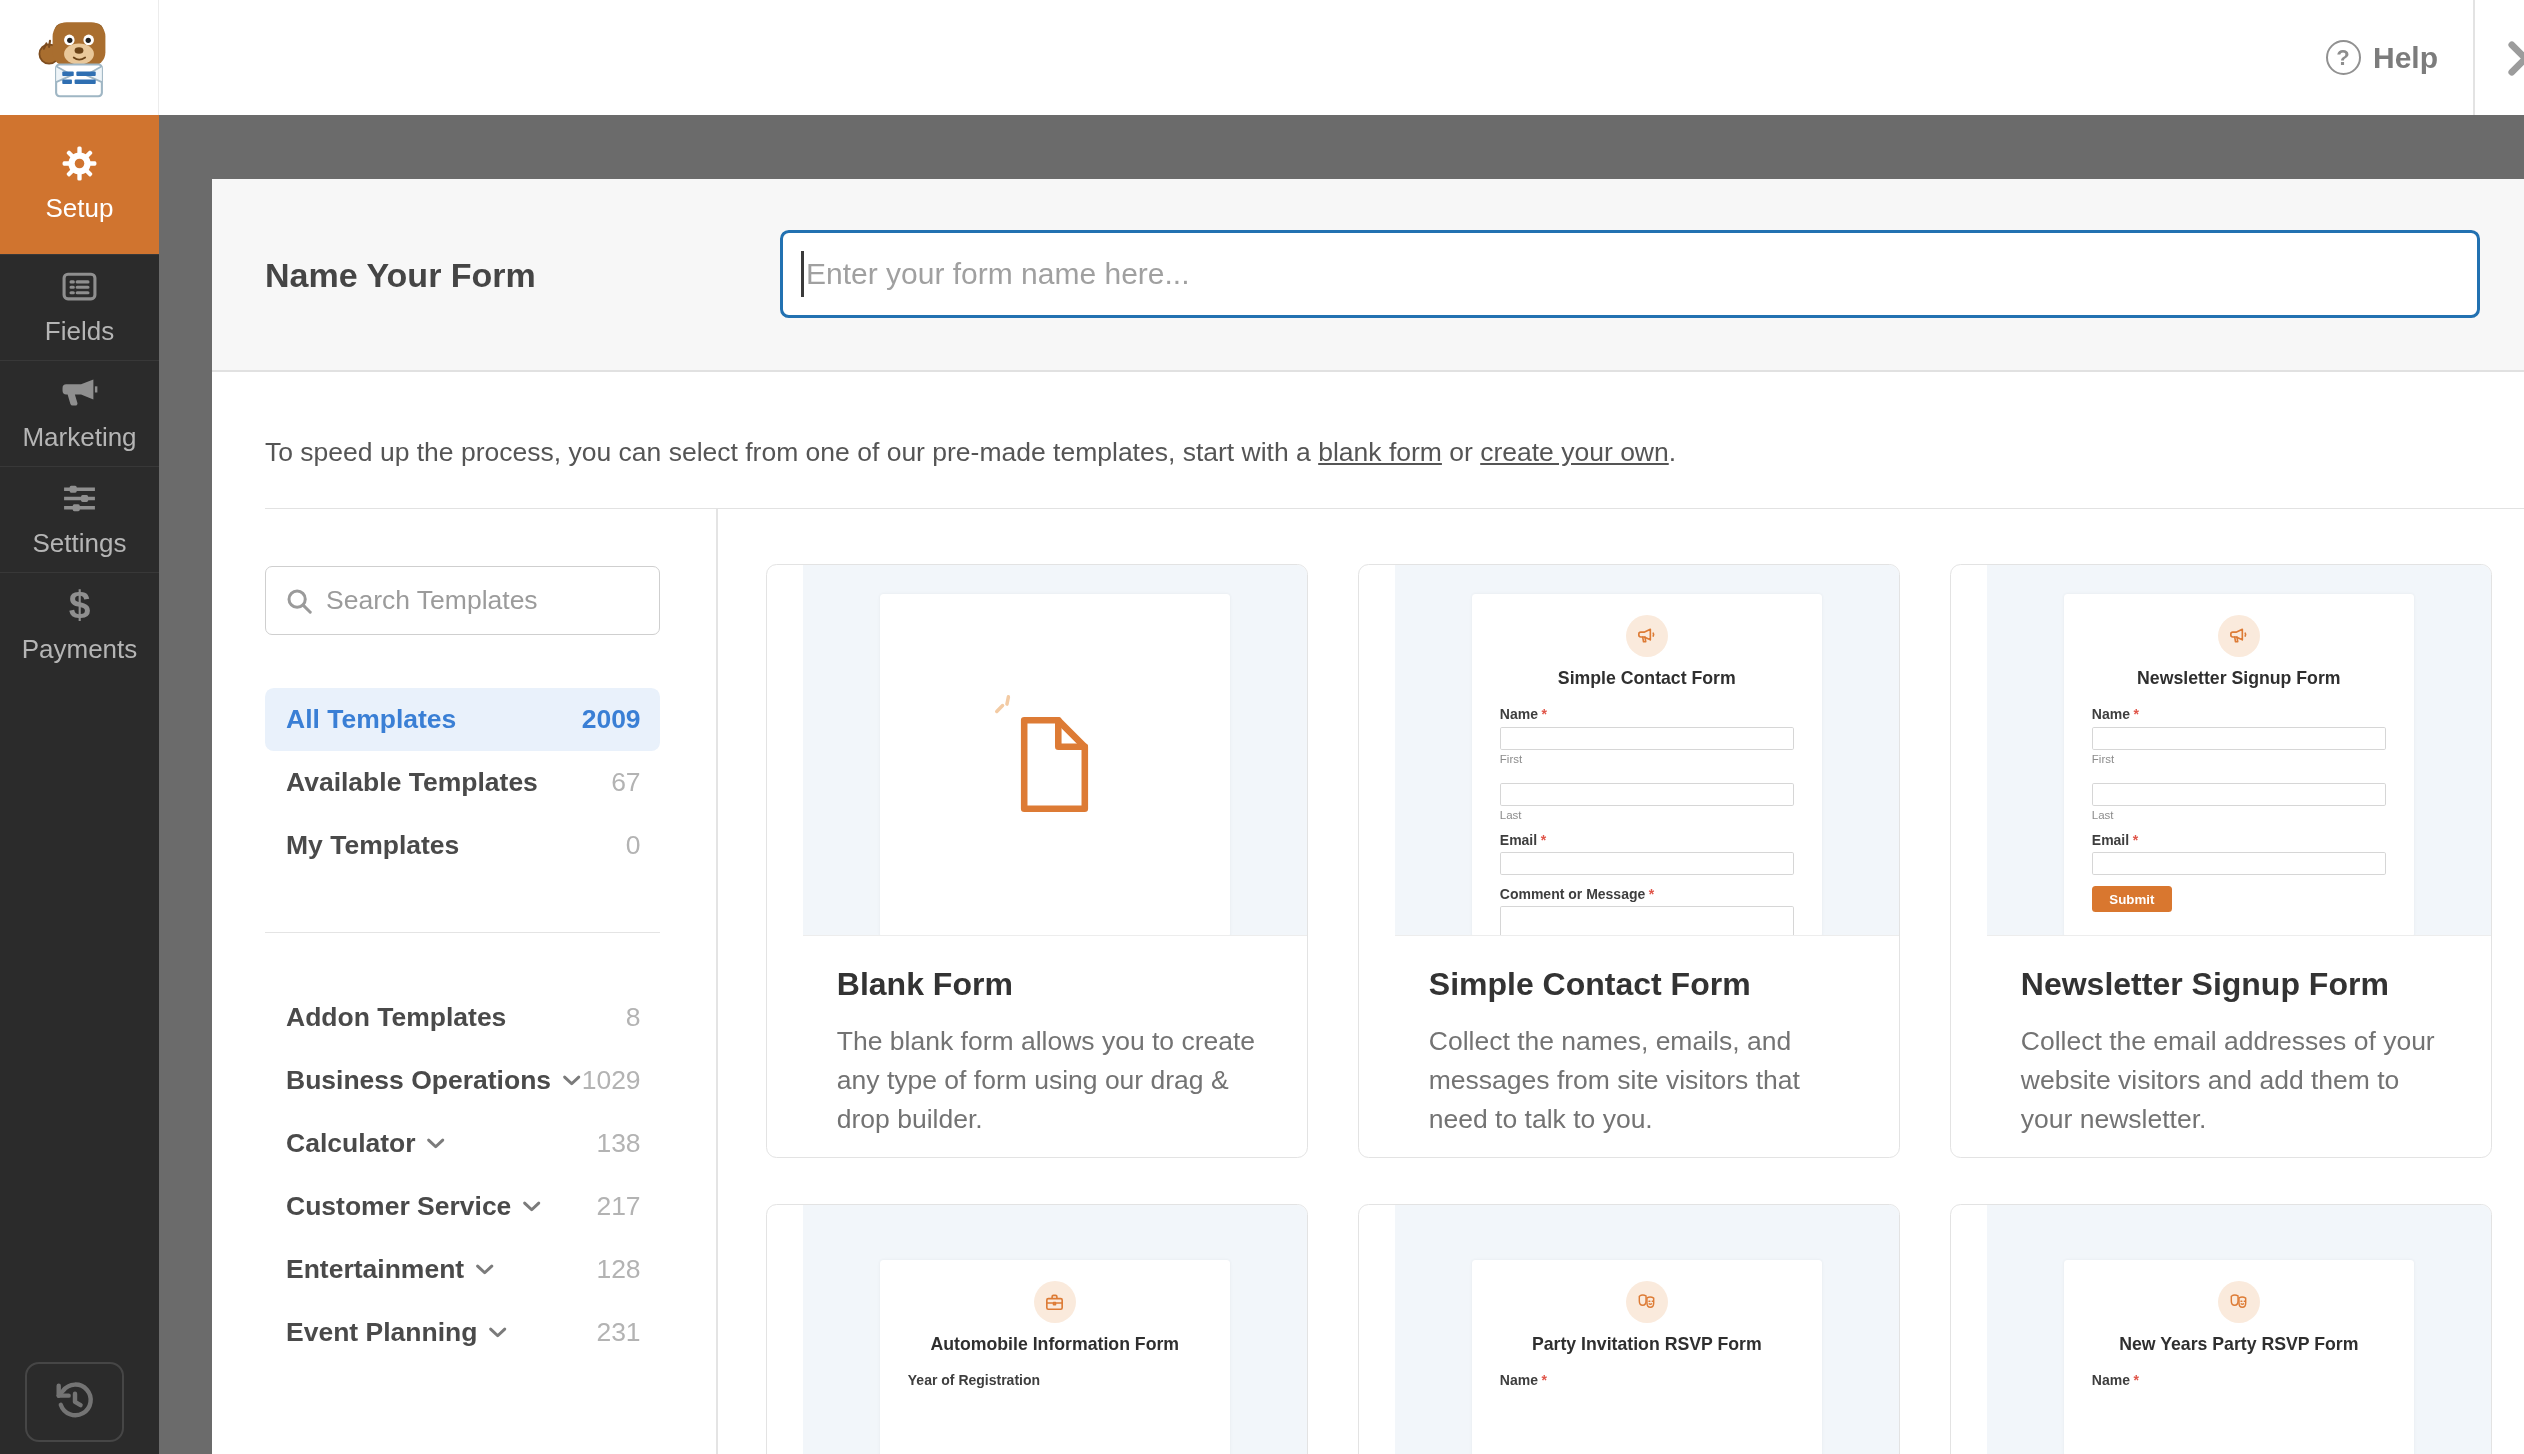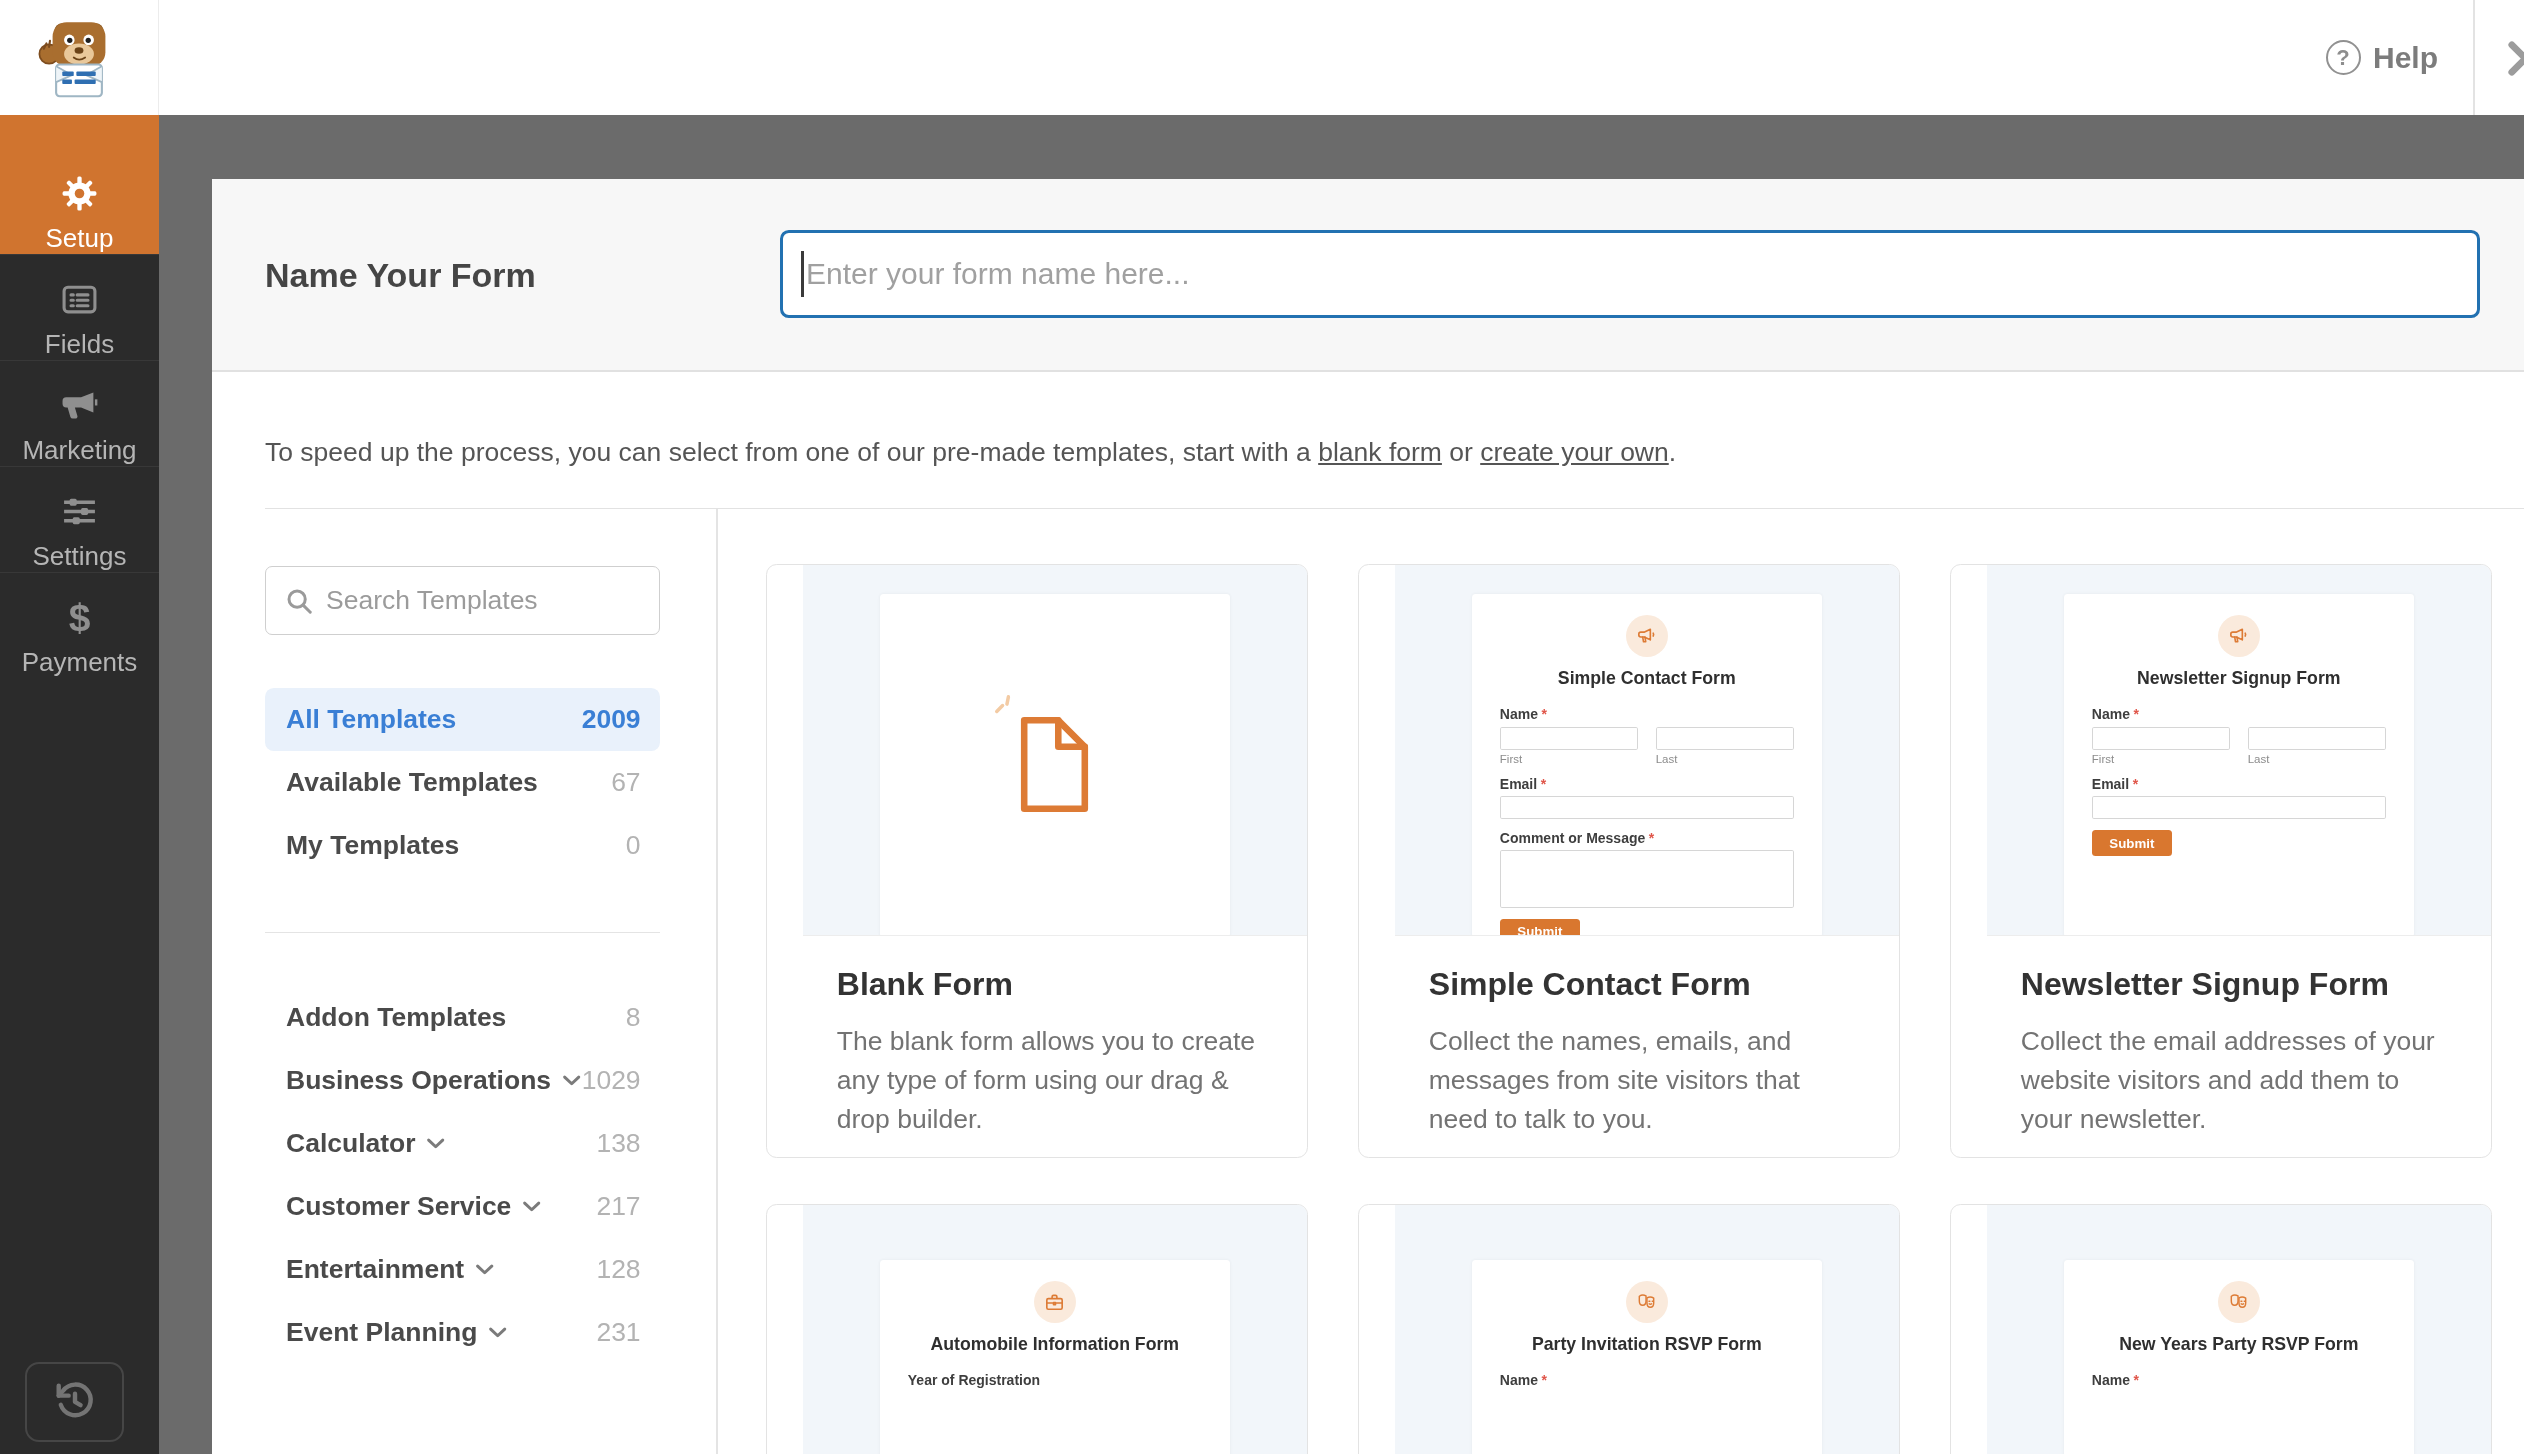--- a/index.html
+++ b/index.html
@@ -13,21 +13,21 @@
   .help-group { position:absolute; right:87px; top:0; height:115px; display:flex; align-items:center; gap:12.4px; cursor:pointer; }
   .q-circle { width:35px; height:35px; border:2.7px solid #919191; border-radius:50%;
               display:flex; align-items:center; justify-content:center;
               font-size:22px; font-weight:700; color:#8d8d8d; }
   .help-label { font-size:30px; font-weight:700; color:#7c7c7c; }
   .topbar-divider { position:absolute; left:2473px; top:0; width:1.8px; height:115px; background:#e3e3e3; }
   .close-x { position:absolute; left:2505px; top:38px; width:41px; height:41px; color:#9c9c9c; }
 
   
   .sidebar { position:absolute; left:0; top:115px; width:159px; height:1339px; background:#2b2b2b; z-index:4; }
-  .nav-item { display:flex; flex-direction:column; align-items:center; justify-content:flex-end;
+  .nav-item { display:flex; flex-direction:column; align-items:center; justify-content:center;
               gap:10.6px; height:106px; color:#b5b5b5; cursor:pointer; }
   .nav-item + .nav-item { border-top:1.8px solid #383838; }
   .nav-item .nav-icon { width:37px; height:37px; color:#8f8f8f; display:flex; align-items:center; justify-content:center; }
   .nav-label { font-size:26px; font-weight:400; }
   .nav-item.active { height:139px; background:#d0742f; color:#fff; }
   .nav-item.active .nav-icon { color:#fff; }
   .dollar { font-size:39px; font-weight:700; line-height:1; }
   .history-btn { position:absolute; left:25px; top:1247px; width:99px; height:80px;
                  border:2.7px solid #464646; border-radius:14px; display:flex; align-items:center;
                  justify-content:center; color:#747474; cursor:pointer; }
@@ -89,21 +89,21 @@
   .sparkle { position:absolute; left:-26.5px; top:-23px; }
 
   
   .m-circle { width:42px; height:42px; border-radius:50%; background:#faeadc; margin:0 auto;
               display:flex; align-items:center; justify-content:center; }
   .m-title { font-size:17.7px; font-weight:700; color:#2f2f2f; text-align:center; margin:10.6px 0 17.7px; }
   .m-label { font-size:14px; font-weight:700; color:#3e3e3e; margin-bottom:4.4px; }
   .m-label .req { color:#e0564a; margin-left:3.5px; }
   .m-field { margin-bottom:10.6px; }
   .m-input { height:23px; border:1.8px solid #d6d6d6; border-radius:1.8px; background:#fff; width:100%; }
-  .m-two { display:flex; gap:17.7px; }
+  .m-two { display:flex; gap:17.7px;flex-direction:column; }
   .m-col { flex:1; }
   .m-sub { font-size:11.5px; color:#8c8c8c; margin-top:3.5px; }
   .m-textarea { height:58px; border:1.8px solid #d6d6d6; border-radius:1.8px; background:#fff; width:100%; }
   .m-submit { margin-top:9px; width:80px; height:26.5px; background:#d9772f; border-radius:3.5px;
               color:#fff; font-size:13.3px; font-weight:700; display:flex; align-items:center; justify-content:center; }
 </style>
 </head>
 <body>
 
 <header class="topbar">

